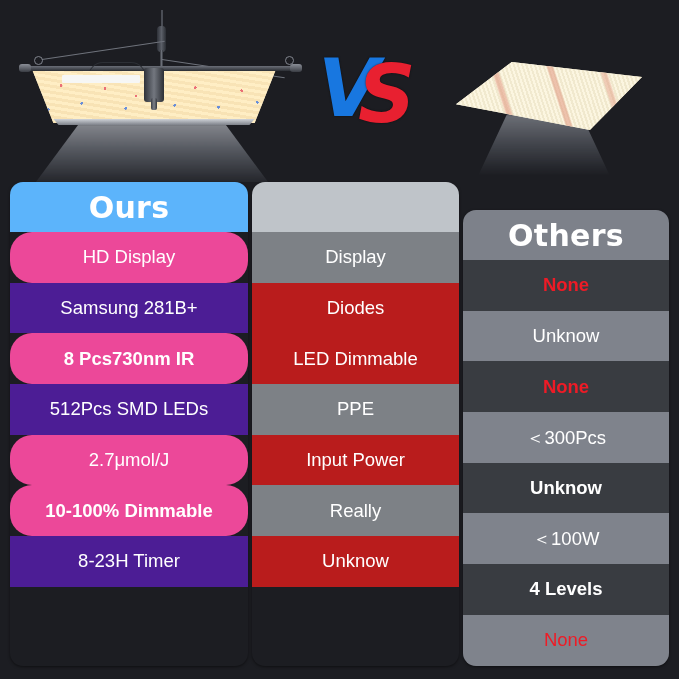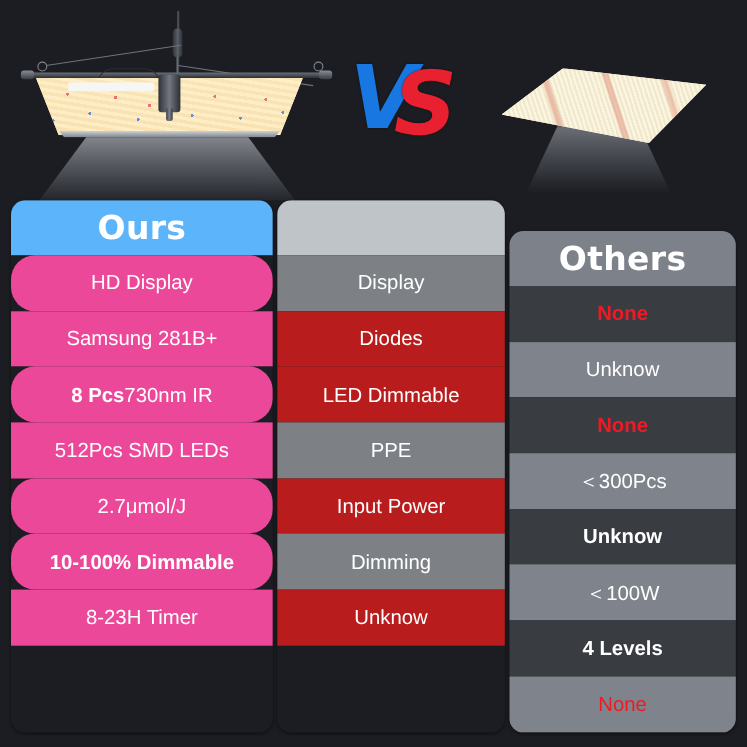--- a/index.html
+++ b/index.html
@@ -282,30 +282,30 @@
     align-items: center;
     justify-content: center;
     color: #ffffff;
     font-size: 18.5px;
     text-align: center;
     padding: 0 6px;
     box-sizing: border-box;
     white-space: nowrap;
   }
   .col-ours   .cell.odd  { background: #ec4899; border-radius: 22px; }
-  .col-ours   .cell.even { background: #ec4899; }
+  .col-ours   .cell.even { background: #4c1d95; }
   .col-spec   .cell.odd  { background: #7d8186; }
   .col-spec   .cell.even { background: #b91c1c; }
   .col-others .cell.odd  { background: #393c41; }
   .col-others .cell.even { background: #7f838c; }
 
   .cell.bold  { font-weight: 700; }
   .cell.red   { color: #ee1b26; }
   .cell .lead { font-weight: 700; }
-  .cell .rest { font-weight: 400; text-align: center; }
+  .cell .rest { font-weight: 700; text-align: center; }
 </style>
 </head>
 <body>
 
 <div id="page">
 
   <div class="hero">
 
     <div class="prod-left">
       <div class="light-cone-l"></div>
@@ -359,21 +359,21 @@
     </div>
 
     <div class="col col-spec">
       <div class="hdr hdr-spec"></div>
       <div id="spec-cells">
           <div class="cell odd">Display</div>
           <div class="cell even">Diodes</div>
           <div class="cell even">LED Dimmable</div>
           <div class="cell odd">PPE</div>
           <div class="cell even">Input Power</div>
-          <div class="cell odd">Dimming</div>
+          <div class="cell odd">Really</div>
           <div class="cell even">Unknow</div>
         </div>
     </div>
 
     <div class="col col-others">
       <div class="hdr hdr-others">Others</div>
       <div id="others-cells">
           <div class="cell odd bold red">None</div>
           <div class="cell even">Unknow</div>
           <div class="cell odd bold red">None</div>

